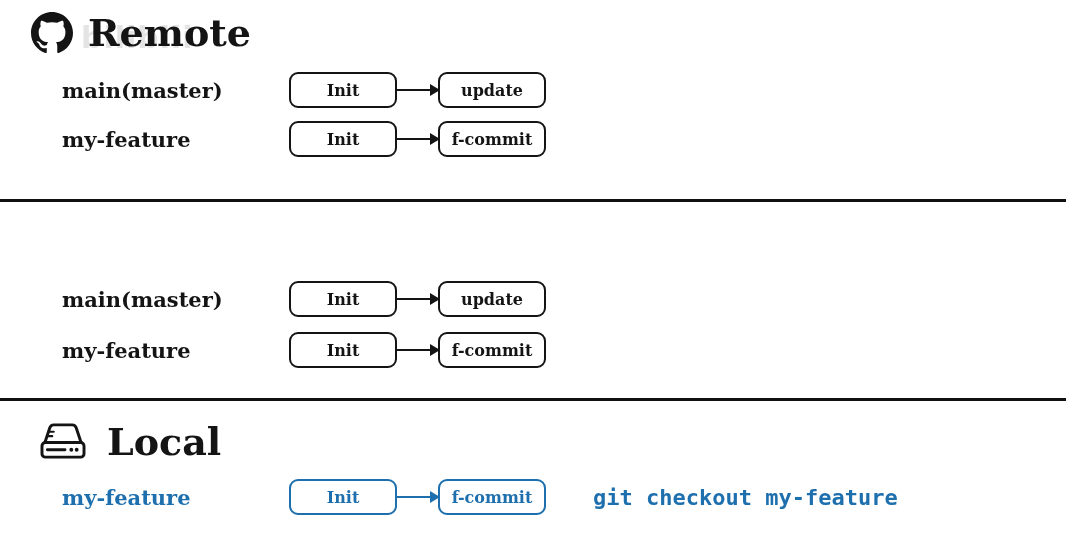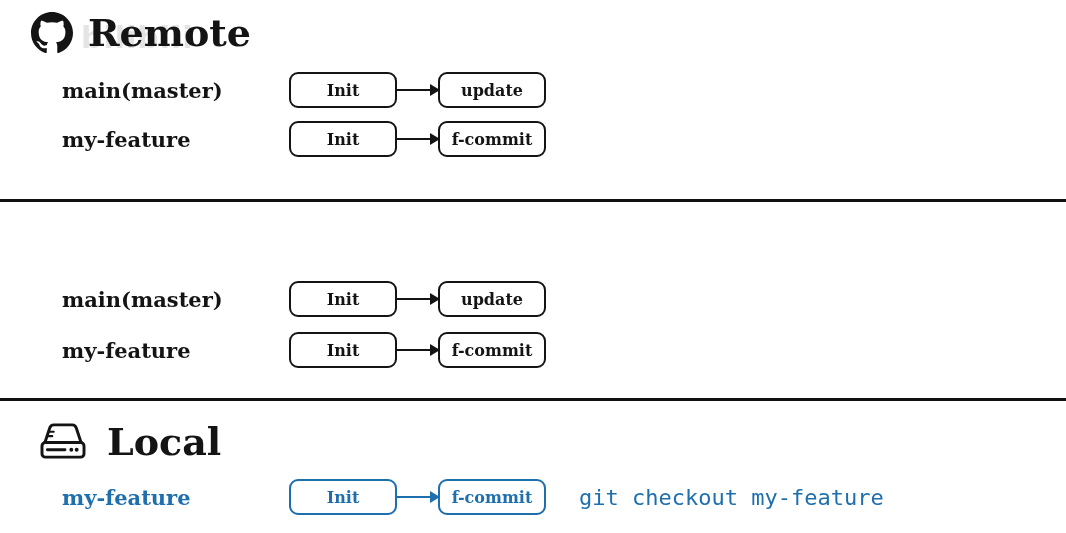--- a/index.html
+++ b/index.html
@@ -92,23 +92,23 @@
     height: 0;
     border-left: 10px solid var(--ink);
     border-top: 6px solid transparent;
     border-bottom: 6px solid transparent;
   }
   .row.highlight .branch-label,
   .row.highlight .commit-box { color: var(--accent); border-color: var(--accent); }
   .row.highlight .arrow { background: var(--accent); }
   .row.highlight .arrow::after { border-left-color: var(--accent); }
   .command-text {
-    margin-left: 33px;
+    margin-left: 47px;
     font-family: "DejaVu Sans Mono", monospace;
-    font-weight: normal;
+    font-weight: bold;
     font-size: 22px;
     color: var(--accent);
     white-space: nowrap;
   }
   .divider {
     position: absolute;
     left: 0;
     width: 1066px;
     height: 3px;
     background: #111111;

